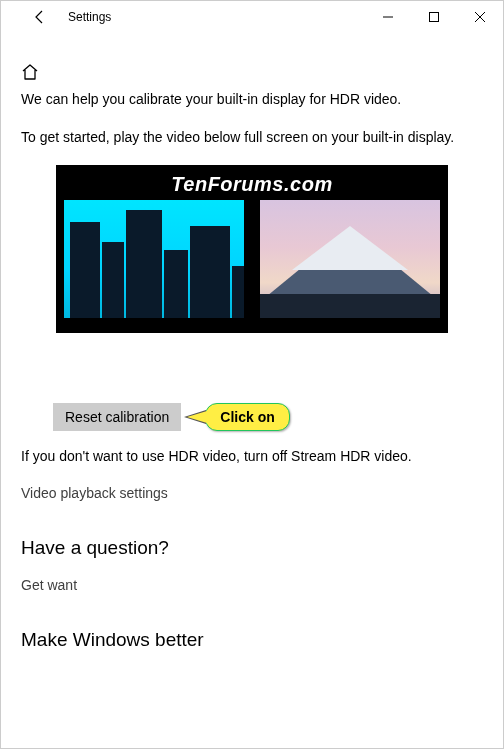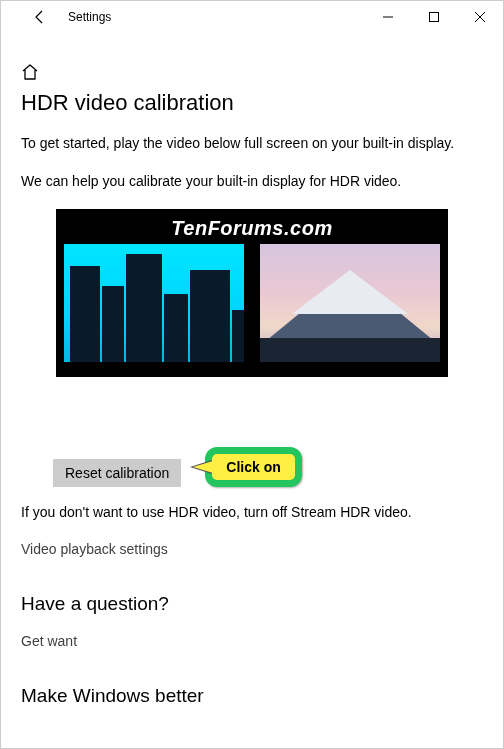--- a/index.html
+++ b/index.html
@@ -96,35 +96,35 @@
     text-align: center;
     color: #fff;
     font-size: 20px;
     font-weight: 600;
     font-style: italic;
     text-shadow: 1px 1px 3px #000, -1px -1px 3px #000;
     letter-spacing: 0.5px;
   }
   .reset-row {
     display: flex;
-    align-items: flex-end;
+    align-items: center;
     margin-bottom: 16px;
     position: relative;
     padding-left: 32px;
   }
   .reset-btn {
     background: #ccc;
     border: none;
     padding: 6px 12px;
     font-size: 14px;
     font-family: inherit;
   }
   .callout {
     background: #ffee44;
-    border: 7px solid #22c55e;
+    border: 1px solid #22c55e;
     border-radius: 12px;
     padding: 5px 14px;
     font-size: 14px;
     font-weight: 600;
     margin-left: 24px;
     position: relative;
     box-shadow: 1px 1px 2px rgba(0,0,0,0.3);
   }
   .callout::before {
     content: "";
@@ -193,24 +193,23 @@
 </div>
 
 <div class="content">
 
   <div class="home-icon">
     <svg width="18" height="18" viewBox="0 0 18 18">
         <path d="M2 8 L9 2 L16 8 M4 7 V16 H14 V7" stroke="#000" stroke-width="1.3" fill="none" stroke-linejoin="round"></path>
       </svg>
   </div>
 
-  <h1 class="page-title">HDR video calibration</h1>
-
+
+  <p class="body">We can help you calibrate your built-in display for HDR video.</p>
   <p class="body">To get started, play the video below full screen on your built-in display.</p>
-  <p class="body">We can help you calibrate your built-in display for HDR video.</p>
 
   <div class="video-frame">
     <div class="video-half">
       <div class="city-sky"></div>
       <div class="building" style="left:6px; width:30px; height:96px;"></div>
       <div class="building" style="left:38px; width:22px; height:76px;"></div>
       <div class="building" style="left:62px; width:36px; height:108px;"></div>
       <div class="building" style="left:100px; width:24px; height:68px;"></div>
       <div class="building" style="left:126px; width:40px; height:92px;"></div>
       <div class="building" style="left:168px; width:12px; height:52px;"></div>

